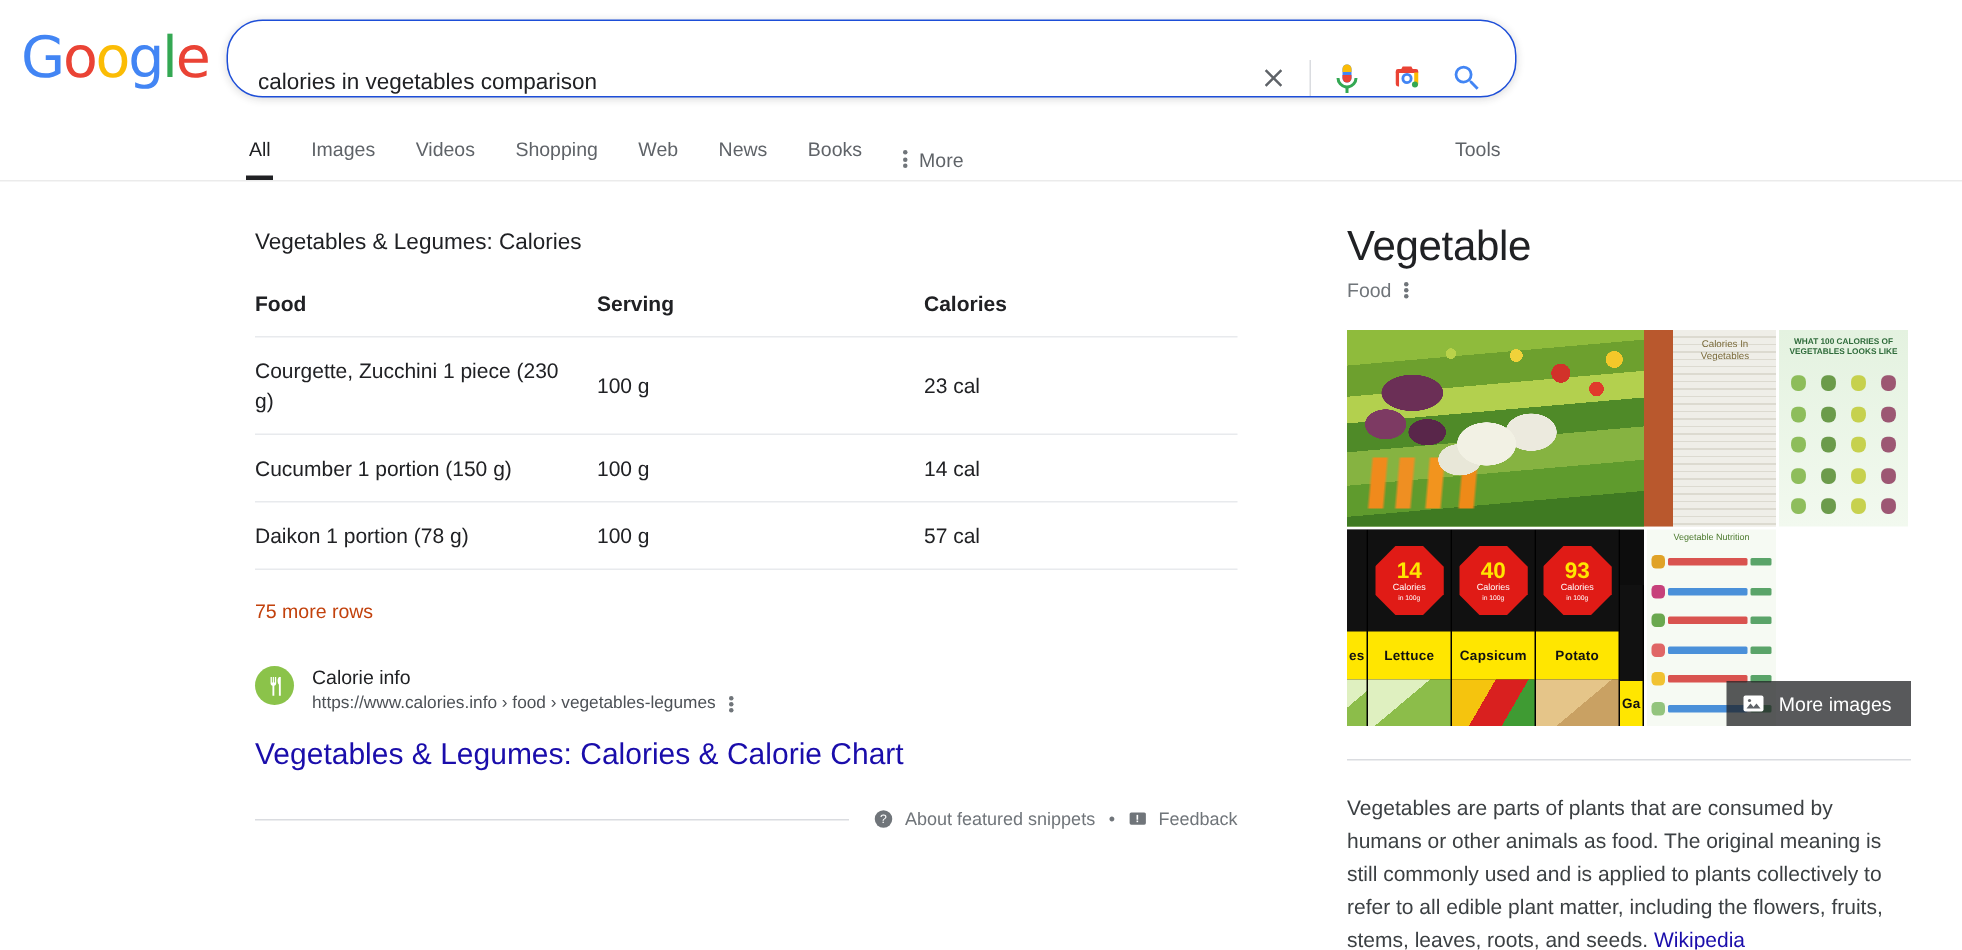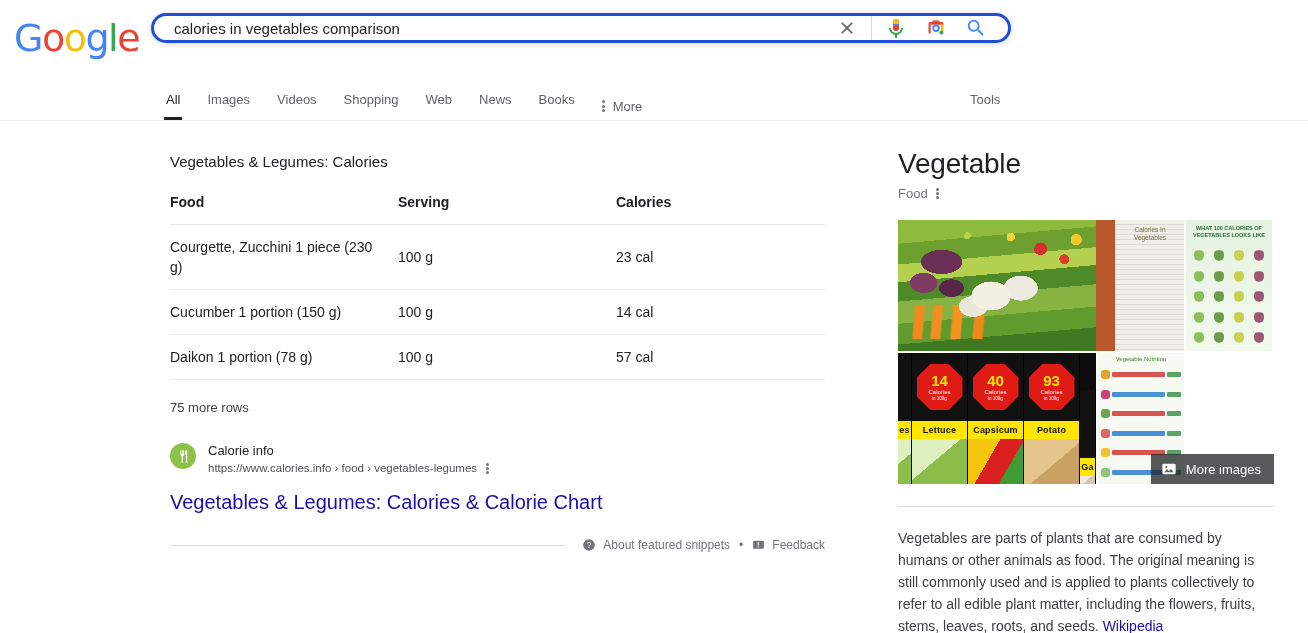--- a/index.html
+++ b/index.html
@@ -31,27 +31,27 @@
   #logo .o1 { color: #EA4335; }
   #logo .o2 { color: #FBBC05; }
   #logo .g2 { color: #4285F4; }
   #logo .l  { color: #34A853; }
   #logo .e  { color: #EA4335; }
 
   
   #searchbox {
     position: absolute;
     left: 151px; top: 13px;
-    width: 860px; height: 30px;
-    border: 3px solid #1d4ed8;
+    width: 860px; height: 52px;
+    border: 1px solid #1d4ed8;
     border-radius: 24px;
     background: #fff;
     box-shadow: 0 1px 6px rgba(32,33,36,.18);
     display: flex;
-    align-items: center;
+    align-items: flex-end;
   }
   #search-input {
     flex: 1;
     border: none;
     outline: none;
     font-size: 15px;
     color: #202124;
     padding-left: 20px;
     background: transparent;
     font-family: "Liberation Sans", "DejaVu Sans", sans-serif;
@@ -176,21 +176,21 @@
     vertical-align: middle;
     line-height: 20px;
   }
   #snippet-table .col-food { width: 228px; padding-right: 20px;}
   #snippet-table .col-serving { width: 218px; }
   #snippet-table .col-calories { width: 209px; }
 
   #more-rows {
     display: inline-block;
     font-size: 13px;
-    color: #404040;
+    color: #c2410c;
     margin-top: 20px;
     cursor: pointer;
   }
 
   
   #source-block {
     margin-top: 26px;
     display: flex;
     align-items: flex-start;
   }
@@ -360,21 +360,21 @@
     width: 46px; height: 46px;
     background: #e01b16;
     clip-path: polygon(30% 0,70% 0,100% 30%,100% 70%,70% 100%,30% 100%,0 70%,0 30%);
     display:flex; flex-direction:column; align-items:center; justify-content:center;
     color:#fff;
   }
   .cb-num { font-size: 15px; font-weight: bold; color:#ffe600; line-height:15px; }
   .cb-cal { font-size: 6px; color:#fff; line-height:8px; }
   .cb-in  { font-size: 4.5px; color:#fff; line-height:6px; }
   .cb-label {
-    height: 18px;
+    height: 32px;
     background: #ffe600;
     color:#111;
     font-size: 9px; font-weight:bold;
     display:flex; align-items:center; justify-content:center;
     letter-spacing:.2px;
   }
   .cb-photo { flex:1; }
   .cb-photo.lettuce { background: linear-gradient(140deg,#dff0c0 0 45%,#8cbd4a 45% 100%); }
   .cb-photo.capsicum { background: linear-gradient(120deg,#f5c40e 0 40%,#d9201f 40% 70%,#3f9b33 70% 100%); }
   .cb-photo.potato { background: linear-gradient(140deg,#e5c589 0 55%,#c9a163 55% 100%); }

